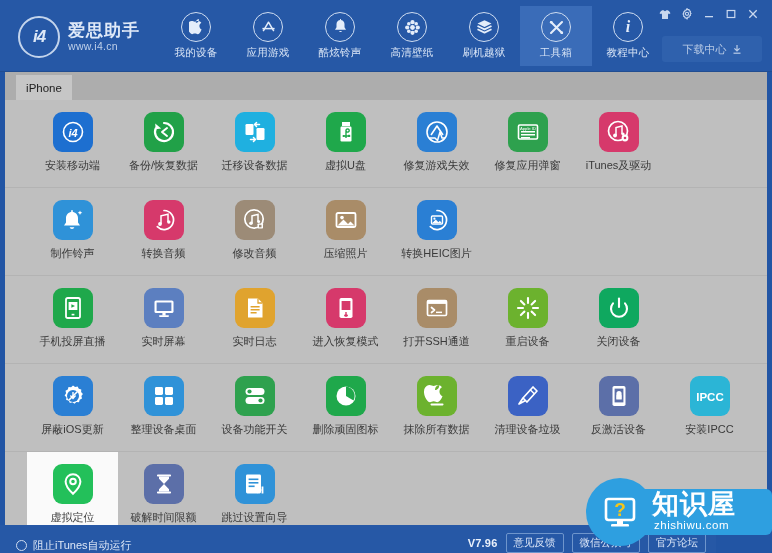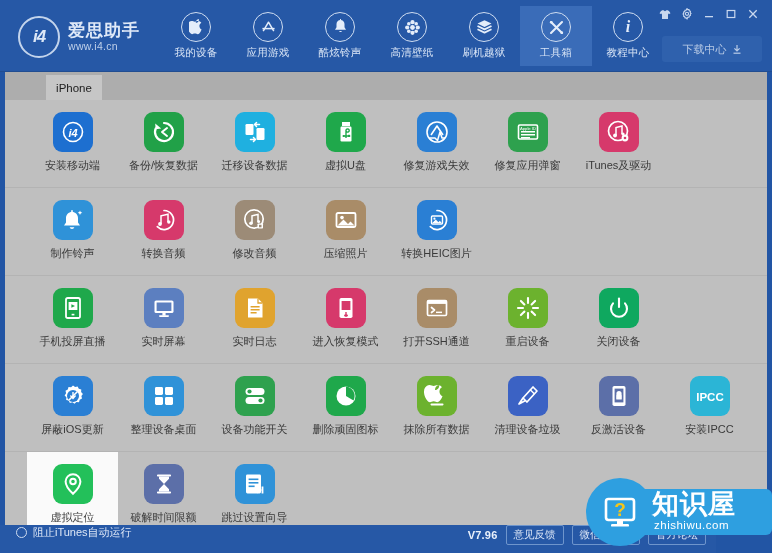--- a/index.html
+++ b/index.html
@@ -92,21 +92,21 @@
   .tabstrip{
     position:absolute;left:5px;top:72px;width:762px;height:28px;
     background:#adadad;
   }
   .tab{
     position:absolute;left:11px;top:3px;width:56px;height:25px;
     background:#c6c6c6;
     display:flex;align-items:center;justify-content:center;
     color:#1d1d1d;font-size:11.5px;cursor:pointer;
   }
-  .tab.active{background:#c6c6c6;margin-left:30px;}
+  .tab.active{background:#c6c6c6;}
 
   
   .content{
     position:absolute;left:5px;top:100px;width:762px;height:425px;
     background:#bfbfbf;
     overflow:hidden;
   }
 
   .grid-row{
     position:relative;
@@ -134,21 +134,21 @@
   .celllabel{
     font-size:11px;color:#3a3a3a;line-height:13px;text-align:center;
     white-space:nowrap;
   }
   .rowpad{width:22px;flex:0 0 auto;}
 
   
   .statusbar{
     position:absolute;left:0;bottom:0;width:716px;height:28px;
     background:#2658a6;
-    display:flex;align-items:flex-start;
+    display:flex;align-items:flex-end;
   }
   .autorun{
     display:flex;align-items:center;gap:6px;
     margin-left:16px;cursor:pointer;
   }
   .radio{
     width:11px;height:11px;border-radius:50%;
     border:1.4px solid #cfdcf0;box-sizing:border-box;flex:0 0 auto;
   }
   .autorun-lb{color:#dde7f7;font-size:11px;}

